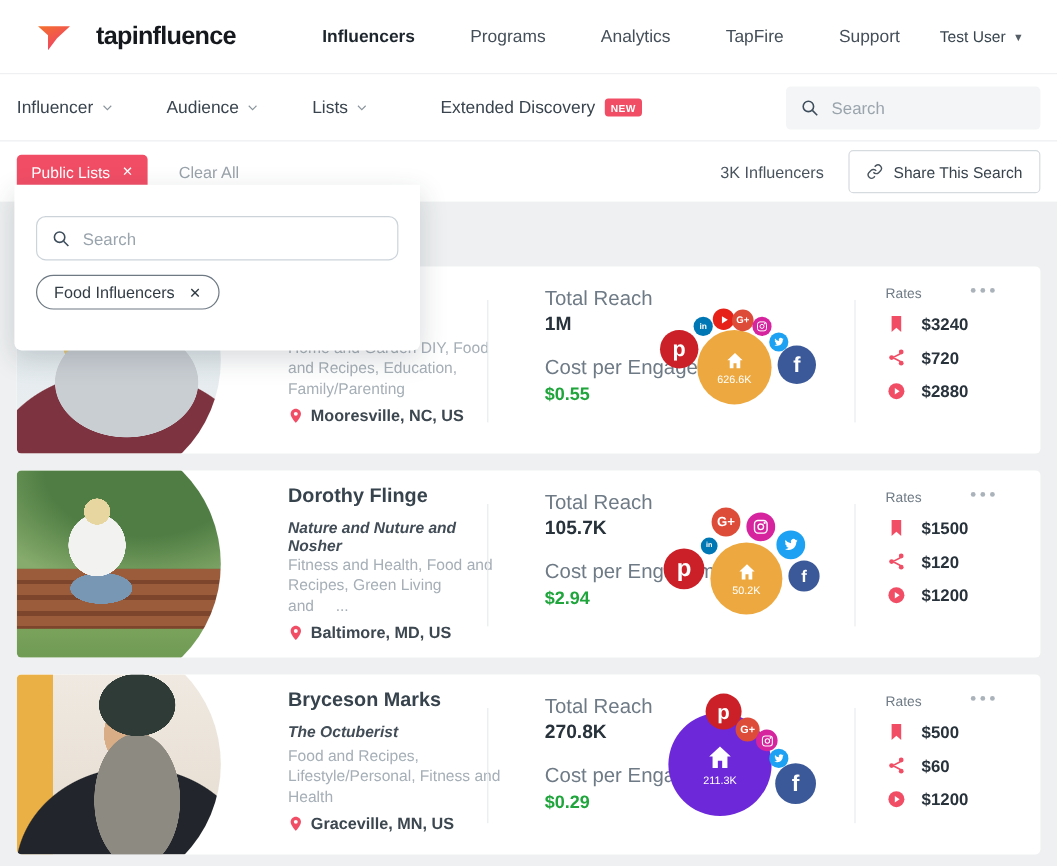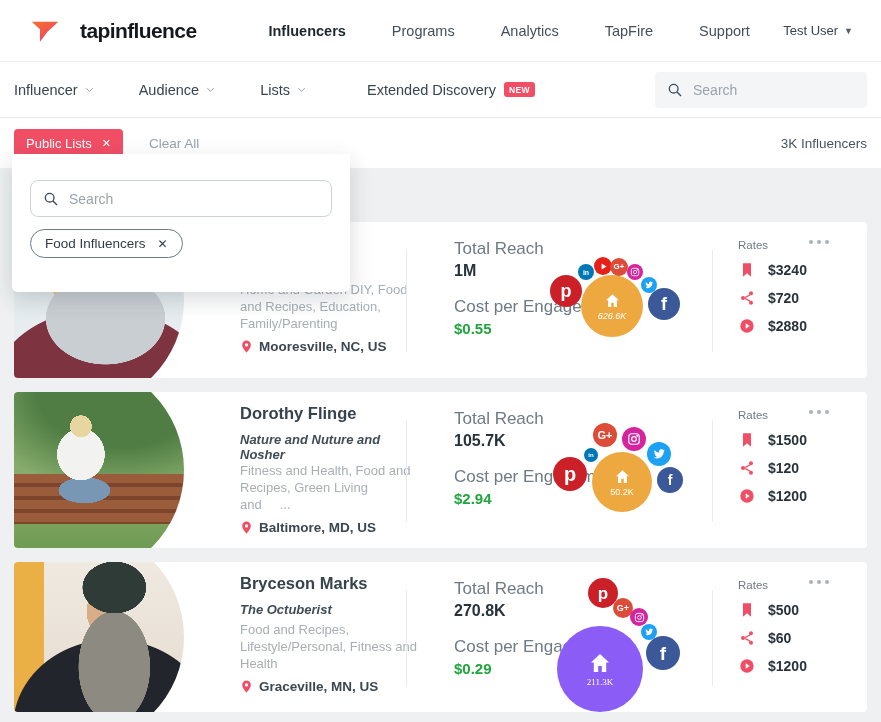--- a/index.html
+++ b/index.html
@@ -179,20 +179,27 @@
   </div>
 </div>
 
 <div class="chipsrow">
   <div class="pill">
     <span>Public Lists</span>
     <span class="x">✕</span>
   </div>
   <span class="clear-all">Clear All</span>
   <span class="result-count">3K Influencers</span>
+  <button class="share-btn">
+    <svg class="linkic" viewBox="0 0 24 24">
+      <path d="M10 13a5 5 0 0 0 7.5.5l3-3a5 5 0 0 0-7-7l-1.7 1.7"></path>
+      <path d="M14 11a5 5 0 0 0-7.5-.5l-3 3a5 5 0 0 0 7 7l1.7-1.7"></path>
+      </svg>
+    <span>Share This Search</span>
+  </button>
 </div>
 
 <div class="popover">
   <div class="pop-search">
     <svg class="mag" viewBox="0 0 24 24">
       <circle cx="10" cy="10" r="6.5"></circle>
         <line x1="15" y1="15" x2="21" y2="21"></line>
       </svg>
     <input type="text" placeholder="Search" style="">
   </div>
@@ -218,21 +225,21 @@
       </div>
     </div>
     <div class="vdiv d1"></div>
     <div class="stats">
       <div class="s-label">Total Reach</div>
       <div class="s-reach">1M</div>
       <div class="s-label">Cost per Engagement</div>
       <div class="s-cpe">$0.55</div>
     </div>
     <div class="bubbles">
-        <div class="bubble" style="left: 567px; top: 53px; width: 62px; height: 62px; background: rgb(237, 169, 63); font-style: italic;">
+        <div class="bubble" style="left: 567px; top: 53px; width: 62px; height: 62px; background: rgb(237, 169, 63);">
           <svg width="17" height="17" viewBox="0 0 24 24">
             <path d="M12 3l9 8.5h-2.8V21h-4.4v-6h-3.6v6H5.8v-9.5H3z"></path>
           </svg>
           <span class="blog-label">626.6K</span>
         </div>
         <div class="bubble" style="left: 536px; top: 53px; width: 32px; height: 32px; background: rgb(203, 32, 39);">
           <span class="glyph-txt" style="font-size:18px">p</span>
         </div>
         <div class="bubble" style="left: 564px; top: 42px; width: 16px; height: 16px; background: rgb(0, 119, 181);">
           <span class="glyph-txt" style="font-size:7px">in</span>
@@ -407,21 +414,21 @@
       </div>
     </div>
     <div class="vdiv d1"></div>
     <div class="stats">
       <div class="s-label">Total Reach</div>
       <div class="s-reach">270.8K</div>
       <div class="s-label">Cost per Engagement</div>
       <div class="s-cpe">$0.29</div>
     </div>
     <div class="bubbles">
-        <div class="bubble" style="left: 543px; top: 64px; width: 86px; height: 86px; background: #8b5cf6; font-family: Liberation Serif, serif;">
+        <div class="bubble" style="left: 543px; top: 32px; width: 86px; height: 86px; background: #6d28d9;">
           <svg width="24" height="24" viewBox="0 0 24 24">
             <path d="M12 3l9 8.5h-2.8V21h-4.4v-6h-3.6v6H5.8v-9.5H3z"></path>
           </svg>
           <span class="blog-label">211.3K</span>
         </div>
         <div class="bubble" style="left: 574px; top: 16px; width: 30px; height: 30px; background: rgb(203, 32, 39);">
           <span class="glyph-txt" style="font-size:17px">p</span>
         </div>
         <div class="bubble" style="left: 599px; top: 36px; width: 20px; height: 20px; background: rgb(221, 75, 57);">
           <span class="glyph-txt" style="font-size:9px">G+</span>

